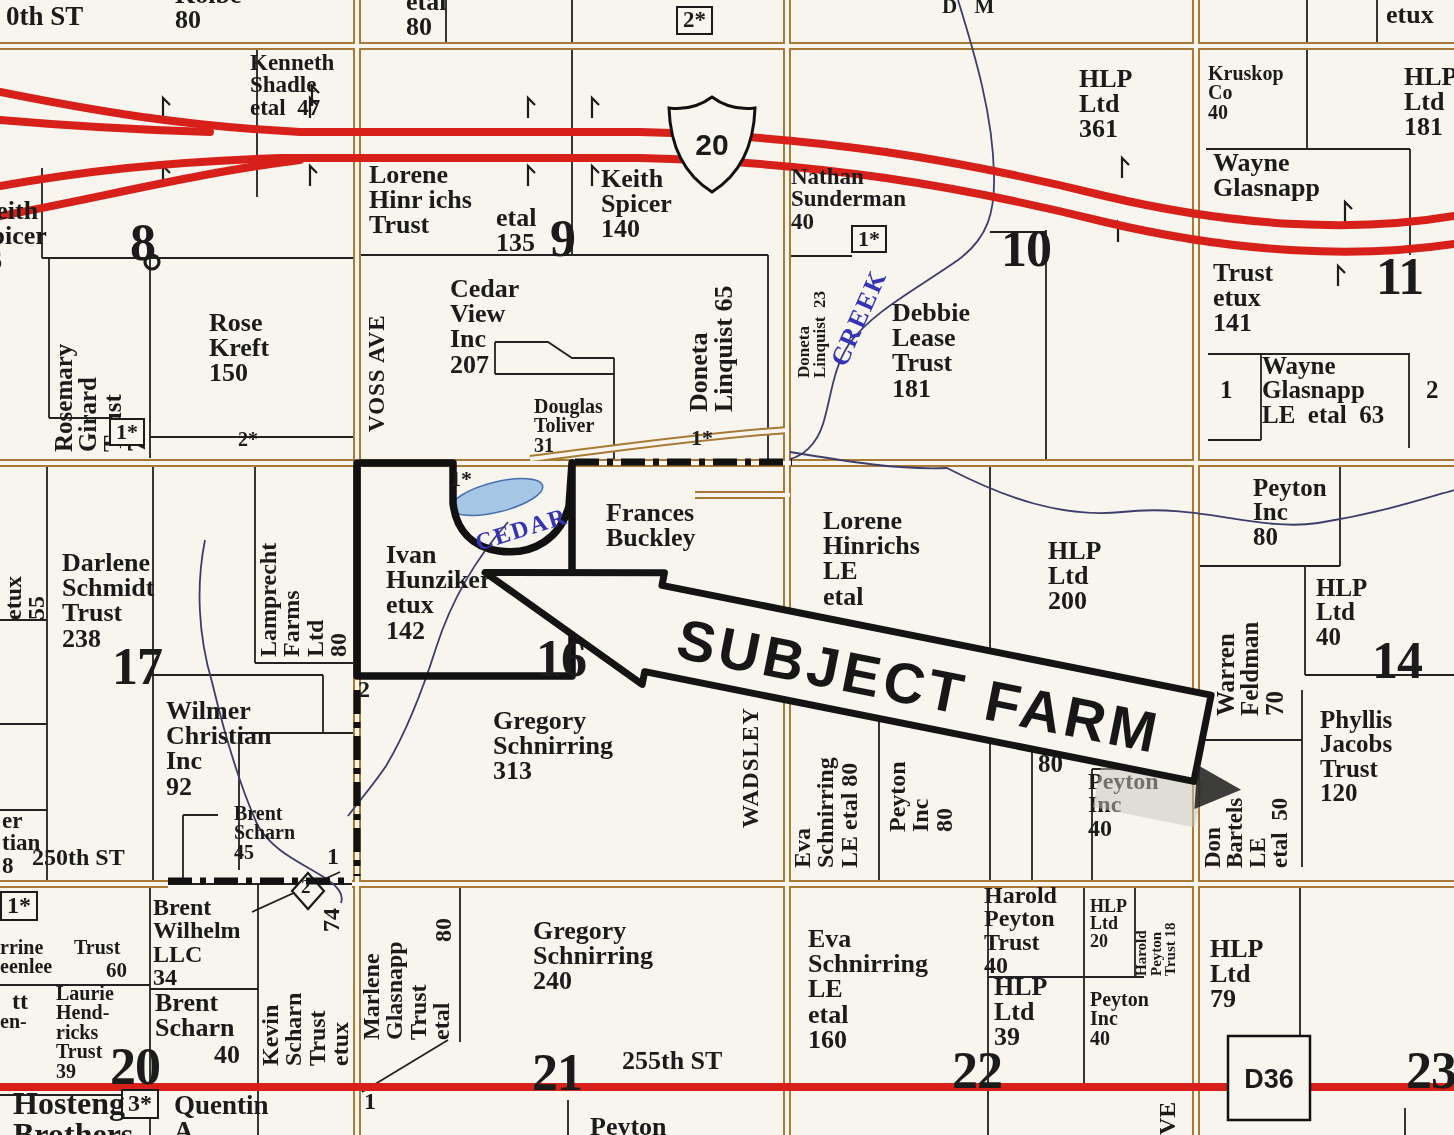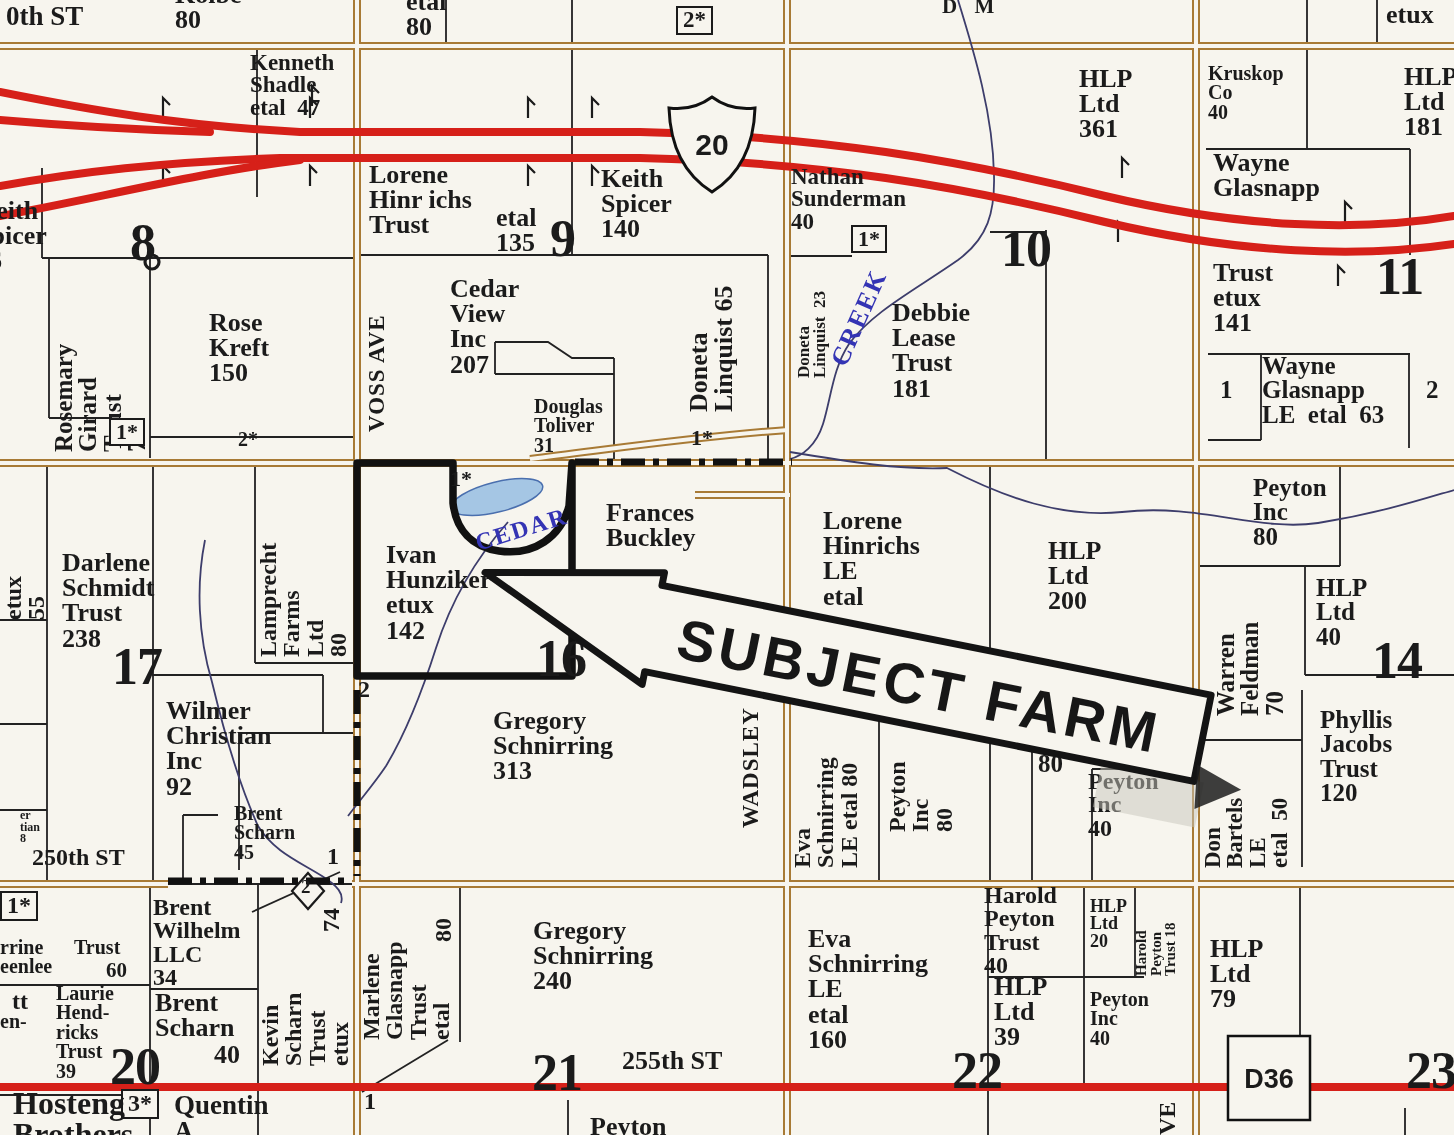--- a/index.html
+++ b/index.html
@@ -178,21 +178,21 @@
       <div class="lb" style="left: 1202px; top: 868px; font-size: 23px; transform: rotate(-90deg); transform-origin: 0px 0px; width: 130px;"><div>Don</div><div>Bartels</div><div>LE</div><div>etal  50</div></div>
       <div class="lb" style="left: 791px; top: 868px; font-size: 24px; transform: rotate(-90deg); transform-origin: 0px 0px; width: 162px;"><div>Eva</div><div>Schnirring</div><div>LE etal 80</div></div>
       <div class="lb" style="left: 886px; top: 832px; font-size: 24px; transform: rotate(-90deg); transform-origin: 0px 0px; width: 118px;"><div>Peyton</div><div>Inc</div><div>80</div></div>
       <div class="lb" style="left: 1042px; top: 734px; font-size: 25px;">Ha</div>
       <div class="lb" style="left: 1038px; top: 752px; font-size: 25px;">80</div>
       <div class="lb" style="left: 1088px; top: 770px; font-size: 24px;"><div>Peyton</div><div>Inc</div><div>40</div></div>
       <div class="lb" style="left: 166px; top: 698px; font-size: 26px;"><div>Wilmer</div><div>Christian</div><div>Inc</div><div>92</div></div>
       <div class="lb" style="left: 234px; top: 804px; font-size: 20px;"><div>Brent</div><div>Scharn</div><div>45</div></div>
       <div class="lb" style="left: 327px; top: 845px; font-size: 24px;">1</div>
       <div class="lb" style="left: 32px; top: 846px; font-size: 24px;">250th ST</div>
-      <div class="lb" style="left: 20px; top: 810px; font-size: 12px;"><div>er</div><div>tian</div><div>8</div></div>
+      <div class="lb" style="left: 2px; top: 810px; font-size: 23px;"><div>er</div><div>tian</div><div>8</div></div>
       <div class="lb" style="left: 301px; top: 878px; font-size: 19px;">2</div>
       <div class="lb box" style="left: 0px; top: 891px; font-size: 24px;">1*</div>
       <div class="lb" style="left: 0px; top: 938px; font-size: 20px;"><div>rrine</div><div>eenlee</div></div>
       <div class="lb" style="left: 74px; top: 938px; font-size: 20px;">Trust</div>
       <div class="lb" style="left: 106px; top: 960px; font-size: 21px;">60</div>
       <div class="lb" style="left: 12px; top: 990px; font-size: 24px; font-family: Liberation Serif, serif;">tt</div>
       <div class="lb" style="left: 0px; top: 1012px; font-size: 20px;">en-</div>
       <div class="lb" style="left: 56px; top: 984px; font-size: 20px;"><div>Laurie</div><div>Hend-</div><div>ricks</div><div>Trust</div><div>39</div></div>
       <div class="lb" style="left: 153px; top: 896px; font-size: 24px;"><div>Brent</div><div>Wilhelm</div><div>LLC</div><div>34</div></div>
       <div class="lb" style="left: 155px; top: 990px; font-size: 26px;"><div>Brent</div><div>Scharn</div></div>

